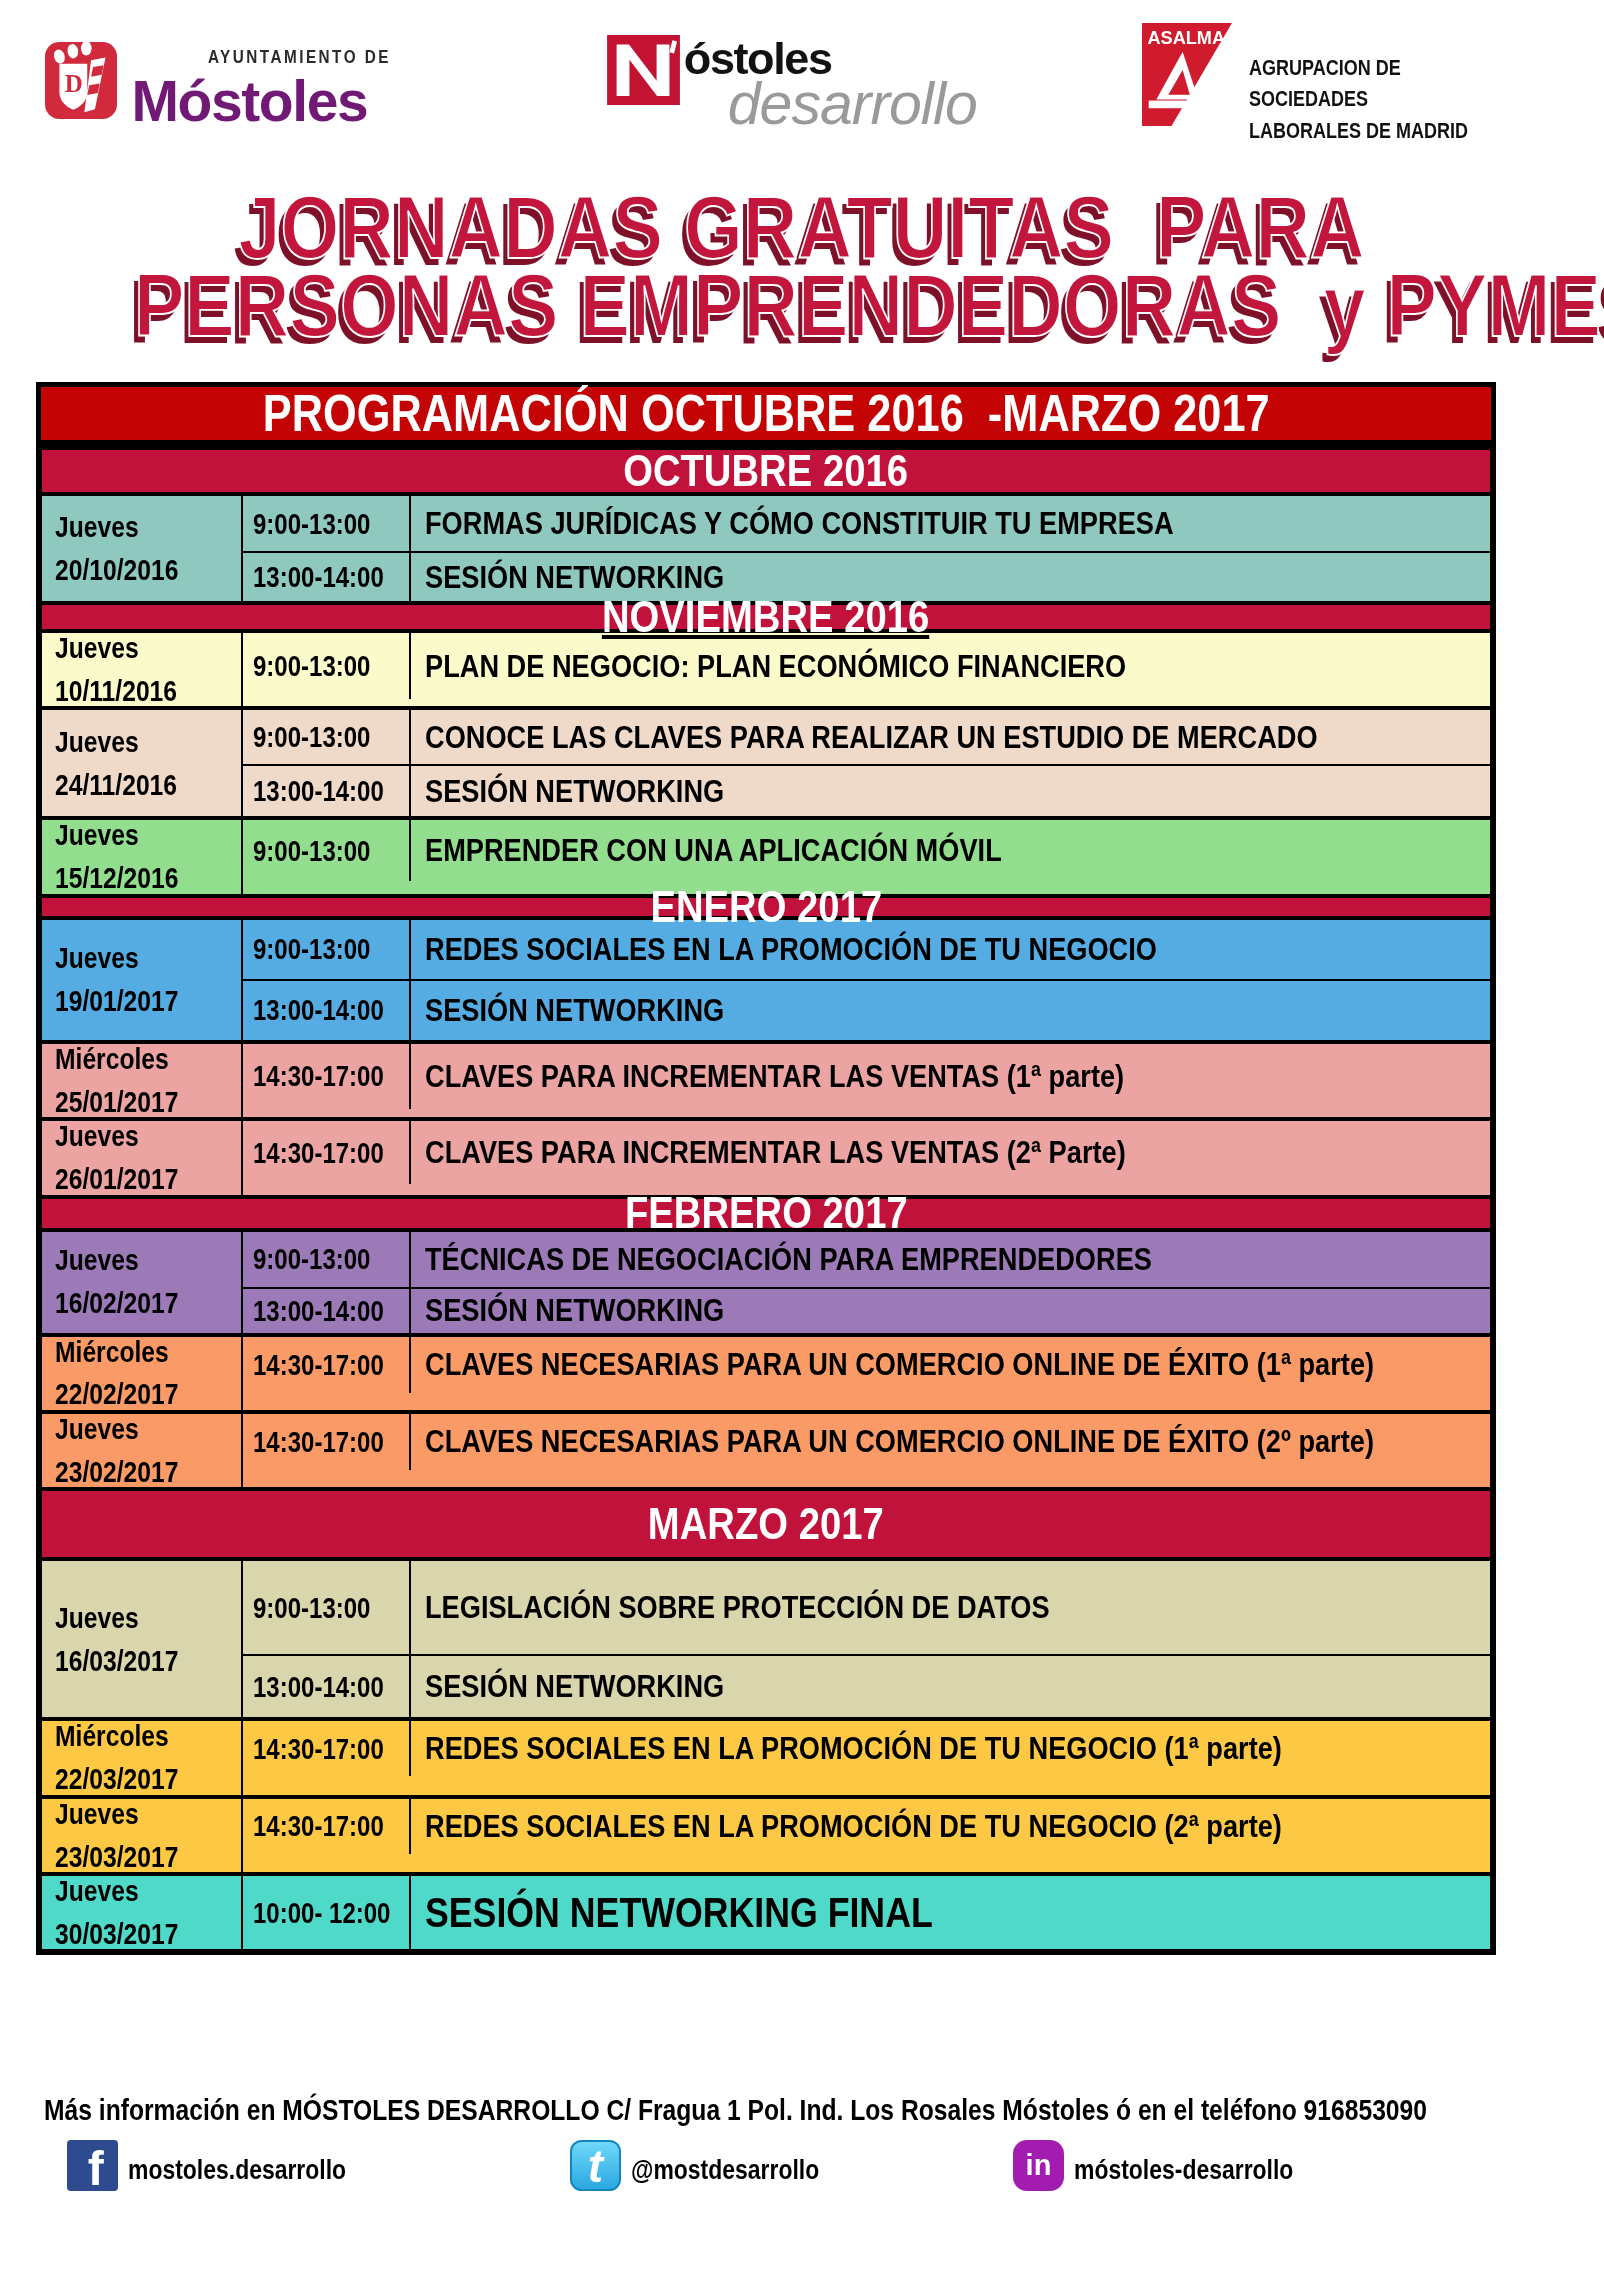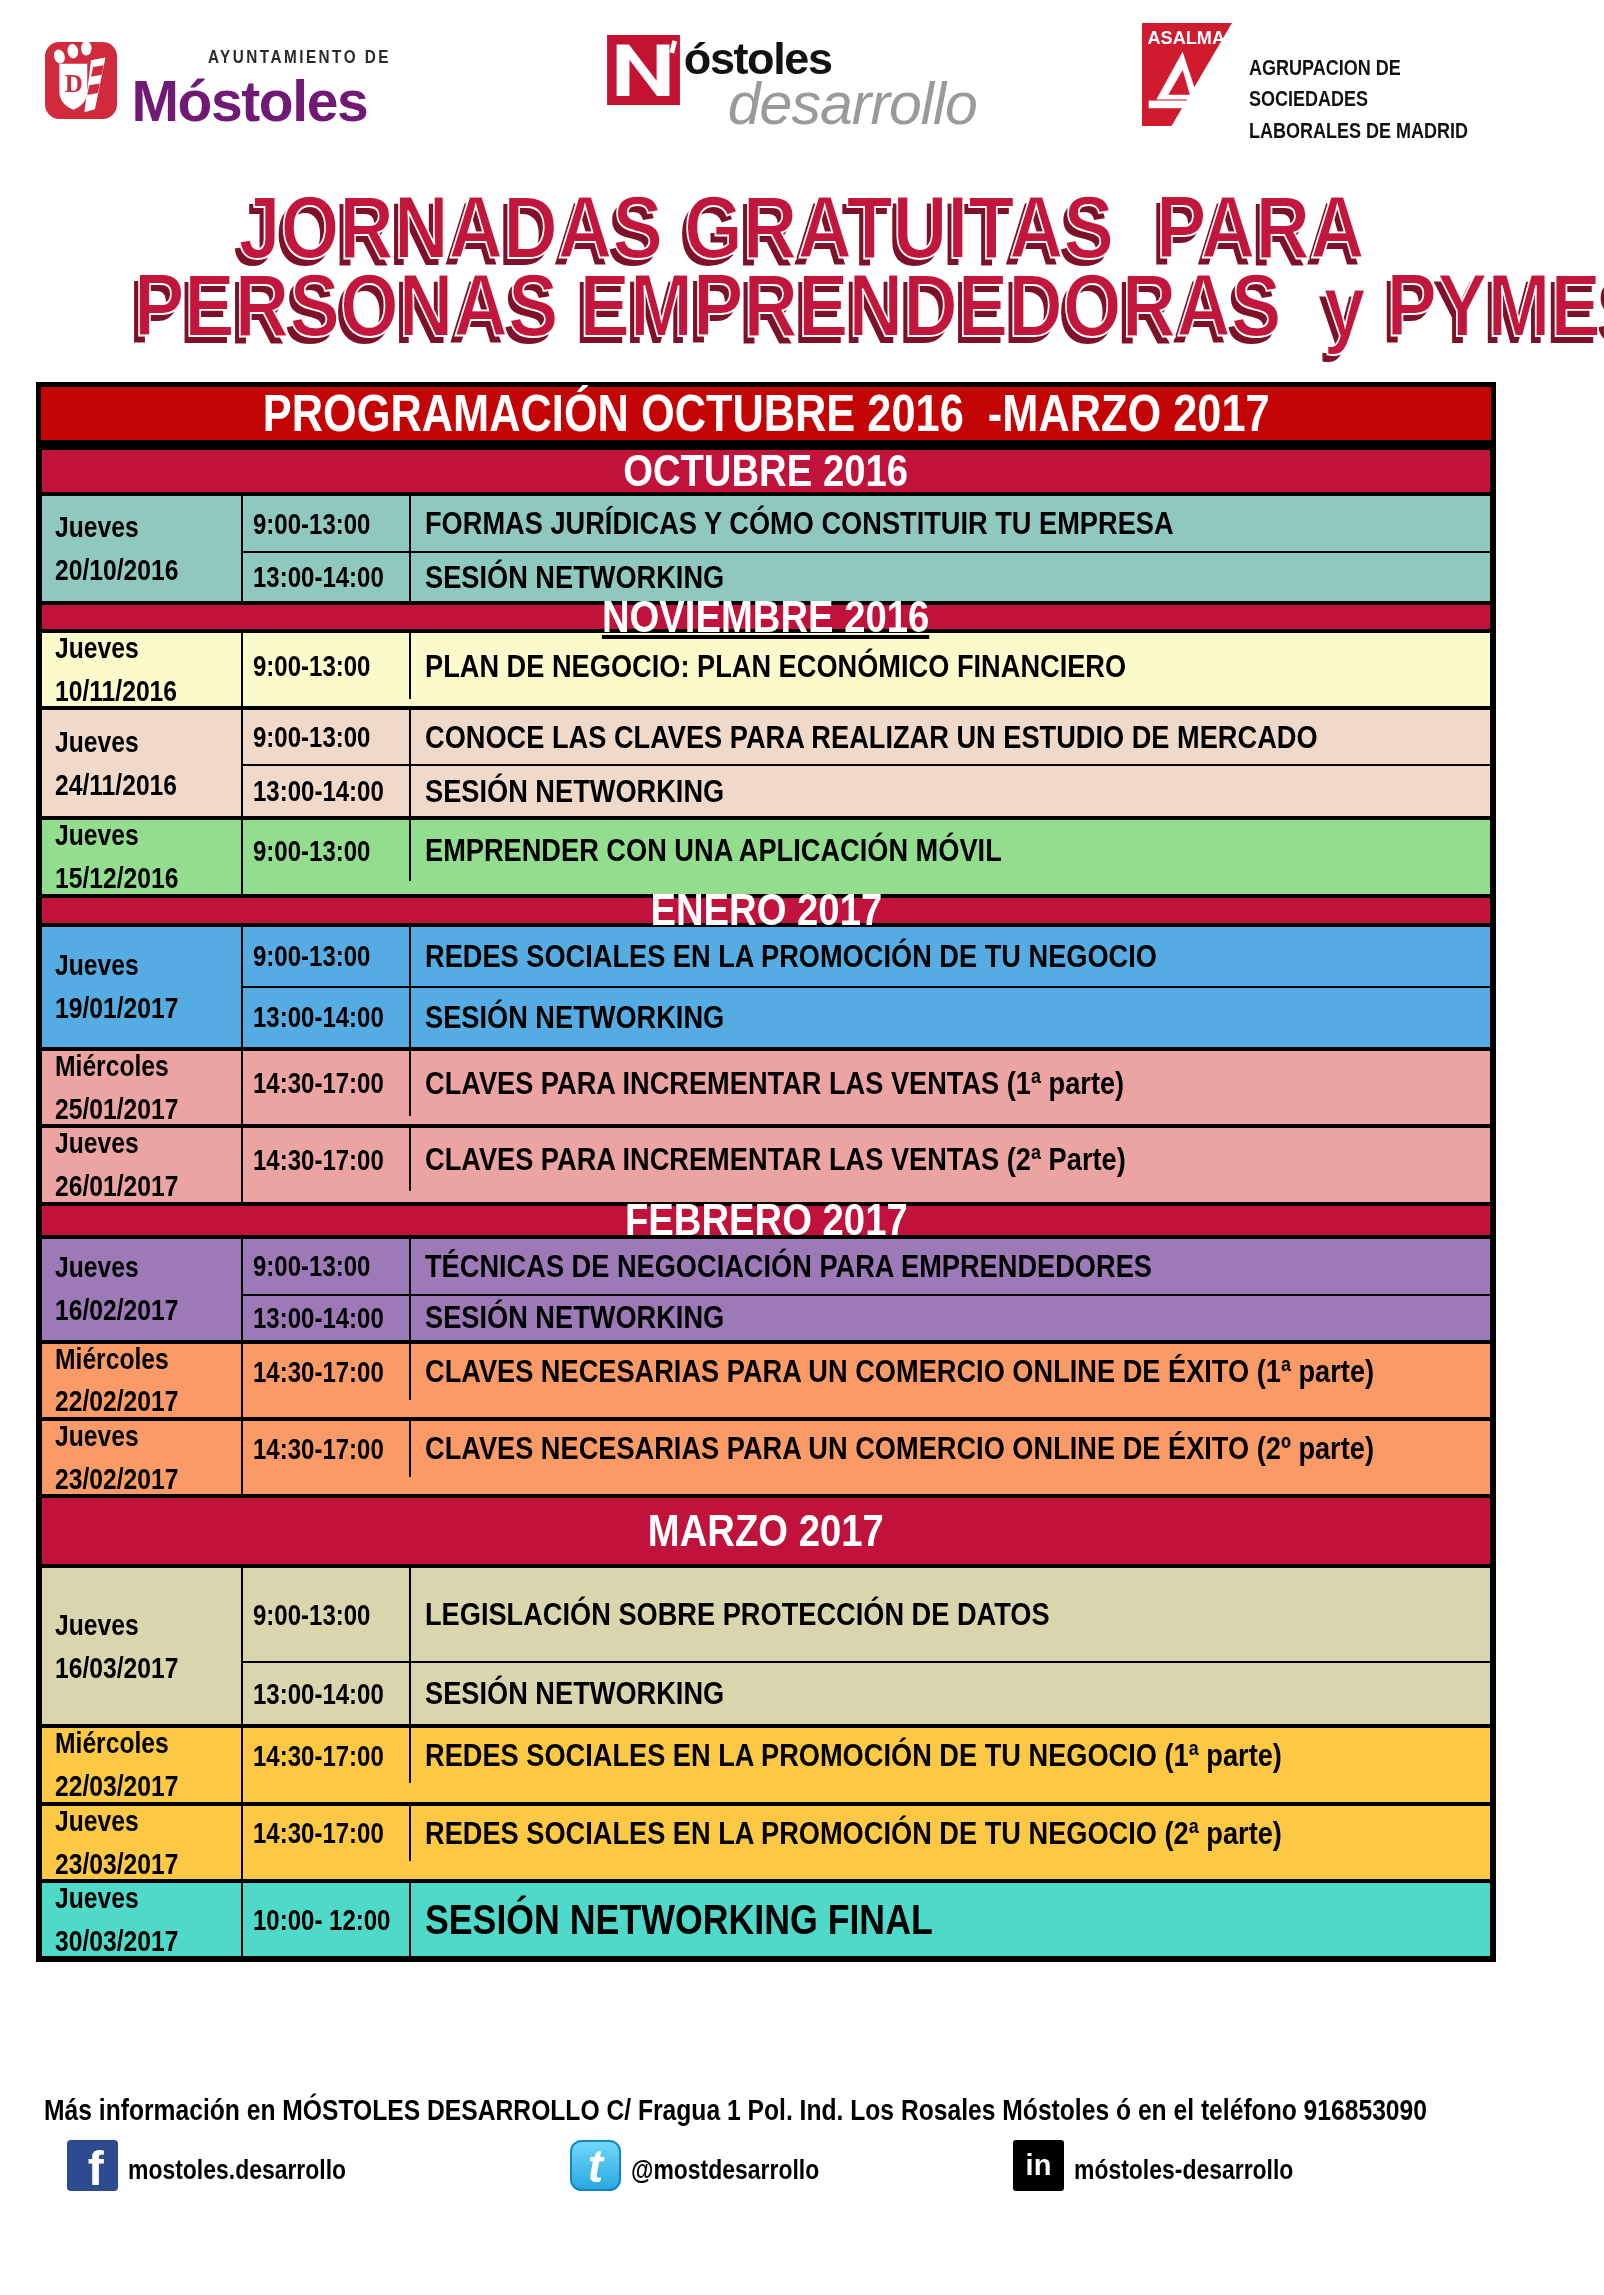--- a/index.html
+++ b/index.html
@@ -60,21 +60,21 @@
 
   
   .footer-info { position:absolute; left:44px; top:2094px; font-size:29px; font-weight:bold; color:#000; }
   .social-item { position:absolute; top:2140px; display:flex; align-items:flex-end; }
   .social-label { font-size:27px; font-weight:bold; color:#000; margin-left:9.6px; margin-bottom:4.8px; }
   .icon-box { width:51px; height:51px; display:flex; align-items:center; justify-content:center; color:#fff; flex:none; }
   .icon-fb { background:#2E4B8F; border-radius:3.8px; font-size:48px; font-weight:bold; align-items:flex-end; overflow:hidden; }
   .icon-fb b { line-height:.92; margin-right:-6.7px; }
   .icon-tw { background:linear-gradient(180deg,#6FD8FA,#2BA8E0); border:2.4px solid #1386C0; border-radius:11.5px;
              font-size:46px; font-weight:bold; font-style:italic; }
-  .icon-li { background:#000000; border-radius:3px; font-size:29px; font-weight:bold; }
+  .icon-li { background:#a21caf; border-radius:14px; font-size:29px; font-weight:bold; }
 </style>
 </head>
 <body>
 
 <div class="page">
 
   <div class="logo-ayto">
     <svg width="72" height="77" viewBox="0 0 150 160">
       <rect width="150" height="160" rx="30" fill="#D02A3C"></rect>
       <ellipse cx="30" cy="30" rx="11" ry="15" fill="#fff" transform="rotate(-18 30 30)"></ellipse>
@@ -211,21 +211,21 @@
           <div class="row" style="height: 61px;">
             <div class="time-cell">
               <span class="cx8">9:00-13:00</span>
             </div>
             <div class="title-cell">
               <span class="cx">EMPRENDER CON UNA APLICACIÓN MÓVIL</span>
             </div>
           </div>
         </div>
       </div>
-      <div class="m-banner" style="height: 33px;">
+      <div class="m-banner" style="height: 26px;">
         <span class="cxc">ENERO 2017</span>
       </div>
       <div class="group" style="background: rgb(85, 172, 227);">
         <div class="day-cell">
           <div class="day-name"><span class="cx">Jueves</span></div>
           <div class="day-date"><span class="cx">19/01/2017</span></div>
         </div>
         <div class="rows">
           <div class="row" style="height: 59px;">
             <div class="time-cell">

